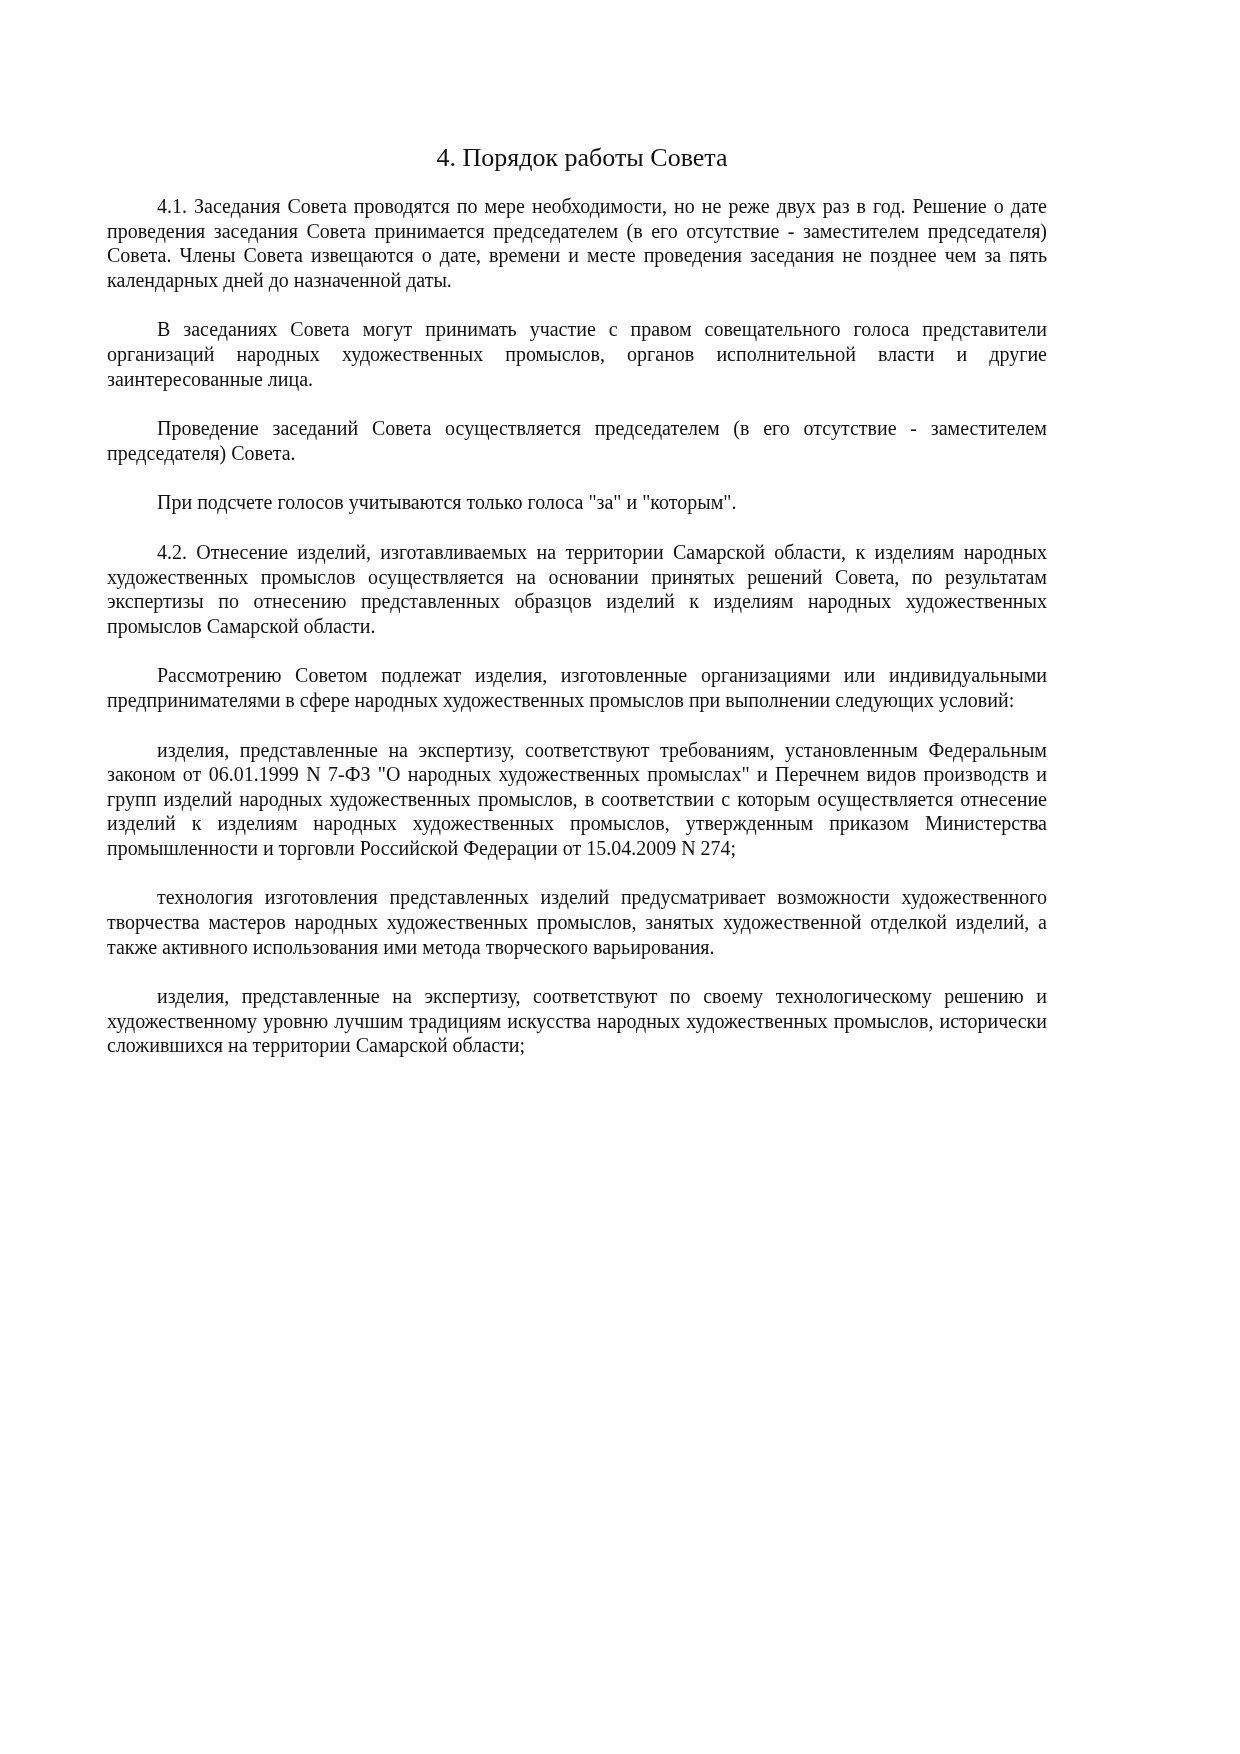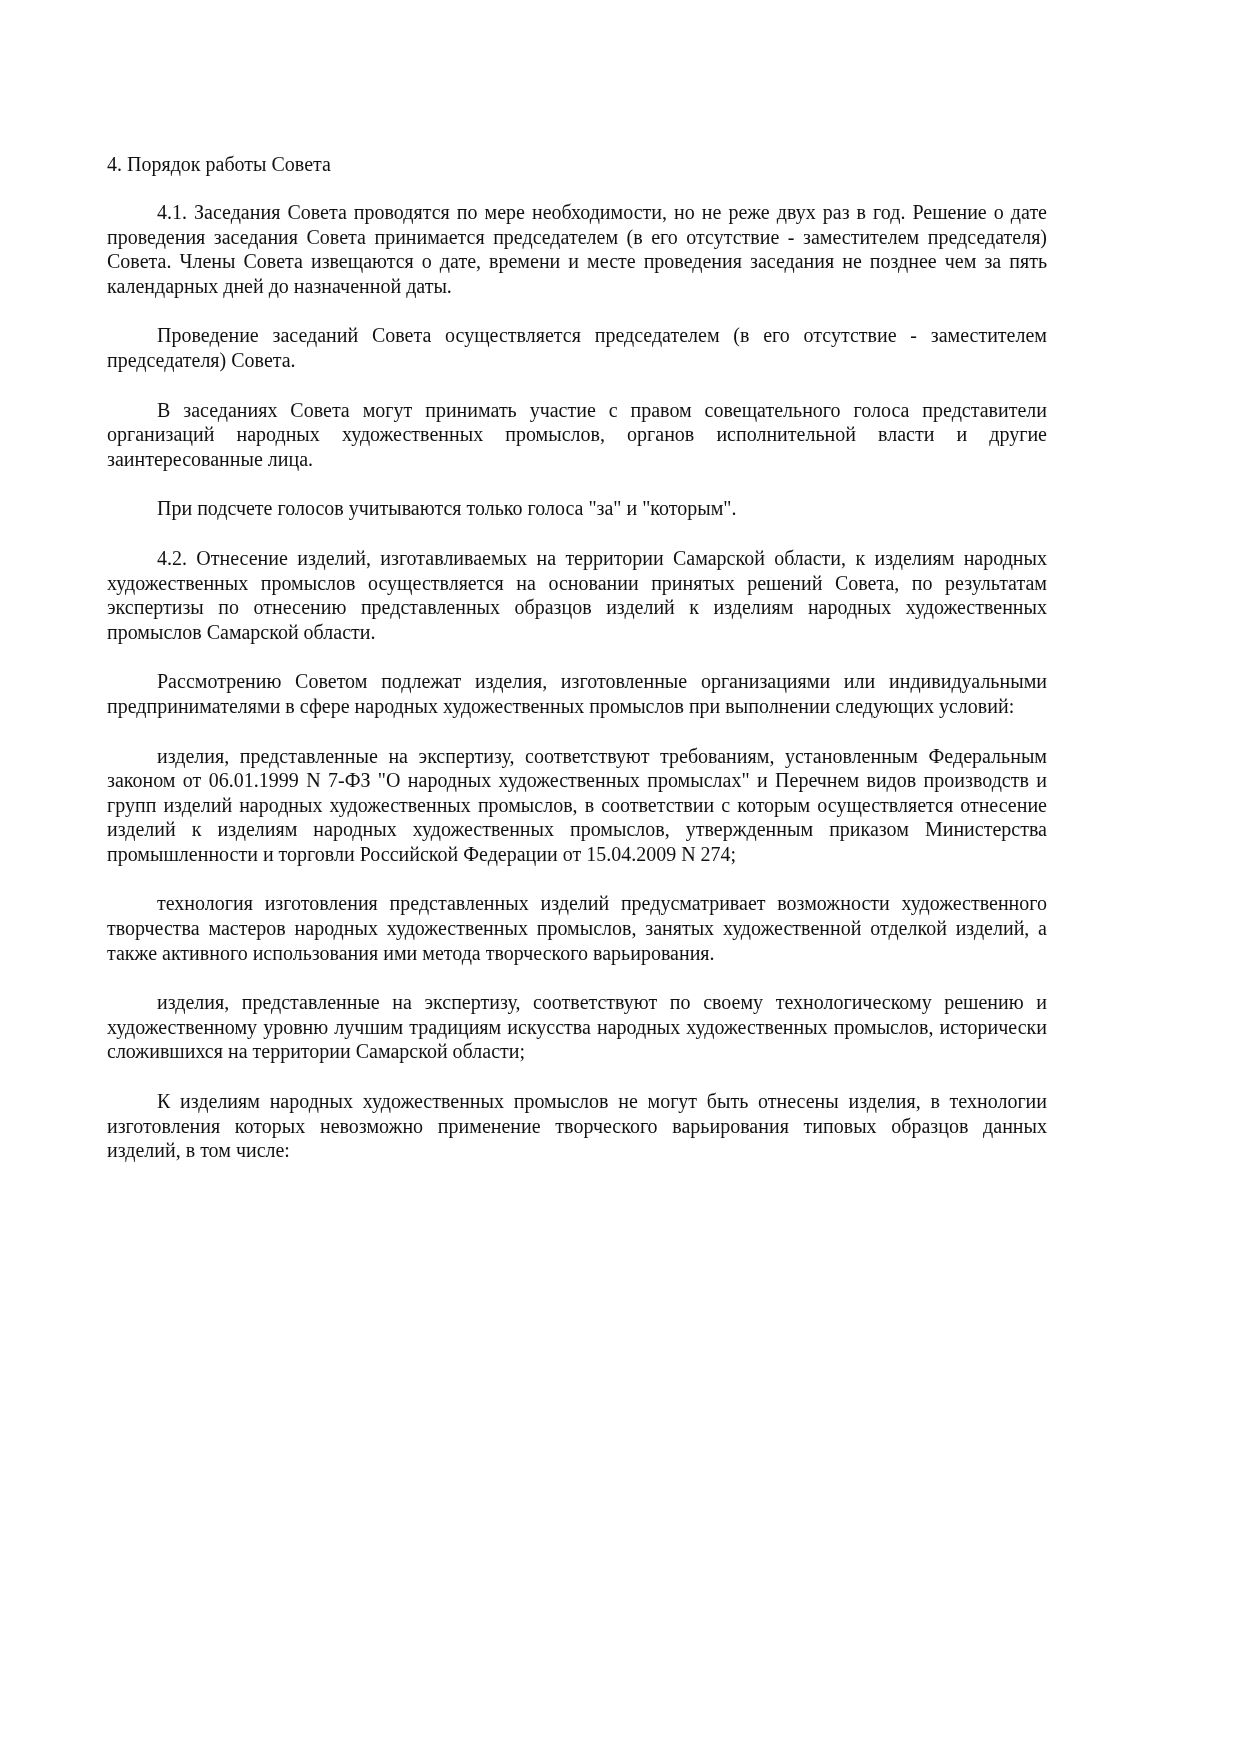--- a/index.html
+++ b/index.html
@@ -15,44 +15,43 @@
     font-family: "Liberation Serif", "DejaVu Serif", serif;
     color: #111111;
   }
   .page {
     position: absolute;
     left: 107px;
     top: 134px;
     width: 950px;
   }
   .title {
-    text-align: left;
-    font-size: 20px;
+    text-align: center;
+    font-size: 26px;
     line-height: 28px;
-    margin: 16px 0 22px 0;
+    margin: 10px 0 22px 0;
     font-weight: normal;
   }
   .para {
     font-size: 20px;
     line-height: 24.6px;
     text-align: justify;
     text-indent: 50px;
     margin: 0 10px 25px 0;
     hyphens: none;
   }
 </style>
 </head>
 <body>
 
 <div class="page">
   <h2 class="title">4. Порядок работы Совета</h2>
 
   <p class="para">4.1. Заседания Совета проводятся по мере необходимости, но не реже двух раз в год. Решение о дате проведения заседания Совета принимается председателем (в его отсутствие - заместителем председателя) Совета. Члены Совета извещаются о дате, времени и месте проведения заседания не позднее чем за пять календарных дней до назначенной даты.</p>
+  <p class="para">В заседаниях Совета могут принимать участие с правом совещательного голоса представители организаций народных художественных промыслов, органов исполнительной власти и другие заинтересованные лица.</p>
   <p class="para">Проведение заседаний Совета осуществляется председателем (в его отсутствие - заместителем председателя) Совета.</p>
-  <p class="para">В заседаниях Совета могут принимать участие с правом совещательного голоса представители организаций народных художественных промыслов, органов исполнительной власти и другие заинтересованные лица.</p>
   <p class="para">При подсчете голосов учитываются только голоса "за" и "которым".</p>
   <p class="para">4.2. Отнесение изделий, изготавливаемых на территории Самарской области, к изделиям народных художественных промыслов осуществляется на основании принятых решений Совета, по результатам экспертизы по отнесению представленных образцов изделий к изделиям народных художественных промыслов Самарской области.</p>
   <p class="para">Рассмотрению Советом подлежат изделия, изготовленные организациями или индивидуальными предпринимателями в сфере народных художественных промыслов при выполнении следующих условий:</p>
   <p class="para">изделия, представленные на экспертизу, соответствуют требованиям, установленным Федеральным законом от 06.01.1999 N 7-ФЗ "О народных художественных промыслах" и Перечнем видов производств и групп изделий народных художественных промыслов, в соответствии с которым осуществляется отнесение изделий к изделиям народных художественных промыслов, утвержденным приказом Министерства промышленности и торговли Российской Федерации от 15.04.2009 N 274;</p>
   <p class="para">технология изготовления представленных изделий предусматривает возможности художественного творчества мастеров народных художественных промыслов, занятых художественной отделкой изделий, а также активного использования ими метода творческого варьирования.</p>
   <p class="para">изделия, представленные на экспертизу, соответствуют по своему технологическому решению и художественному уровню лучшим традициям искусства народных художественных промыслов, исторически сложившихся на территории Самарской области;</p>
-  <p class="para">К изделиям народных художественных промыслов не могут быть отнесены изделия, в технологии изготовления которых невозможно применение творческого варьирования типовых образцов данных изделий, в том числе:</p>
 </div>
 
 </body></html>

